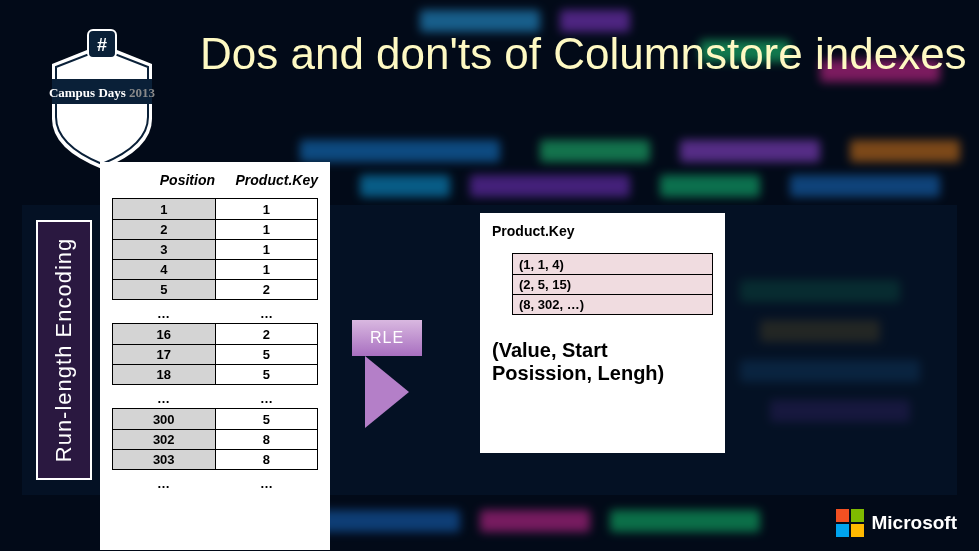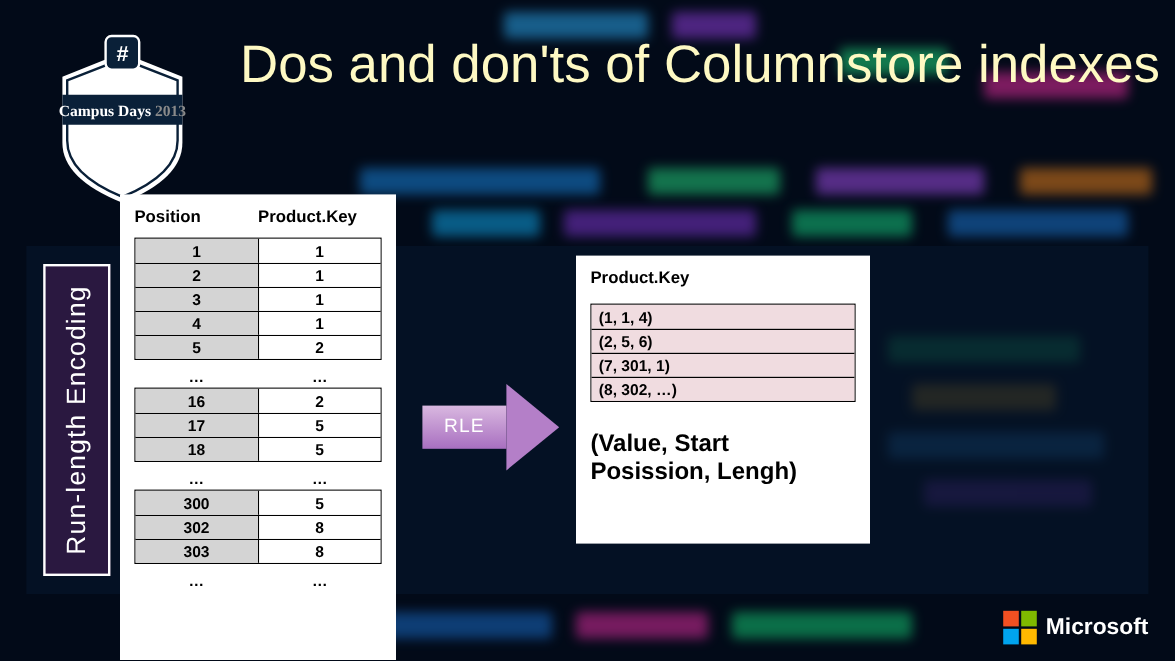--- a/index.html
+++ b/index.html
@@ -32,48 +32,48 @@
   .panel {
     position:absolute; left:22px; top:205px; width:935px; height:290px;
     background: rgba(6,20,40,0.75); z-index:2;
   }
   
   .tablebox {
     position:absolute; left:100px; top:162px; width:230px; height:388px;
     background:#fff; z-index:5; padding:10px 12px 6px;
   }
   .tablebox .hdrrow { display:flex; font-weight:bold; font-size:14px; color:#000; margin-bottom:10px; }
-  .tablebox .hdrrow div { flex:1; text-align:left; }
+  .tablebox .hdrrow div { flex:1; text-align:right;font-style:italic; }
   .tgroup { margin-bottom:6px; border:1px solid #000; }
   .trow { display:flex; height:20px; }
   .trow + .trow { border-top:1px solid #000; }
   .trow div { flex:1; text-align:center; font-size:13px; font-weight:bold; display:flex; align-items:center; justify-content:center; }
   .trow div:first-child { background:#d4d4d4; border-right:1px solid #000; }
   .trow div:last-child { background:#fff; }
   .dotsrow { display:flex; font-size:13px; font-weight:bold; margin:2px 0; }
   .dotsrow div { flex:1; text-align:center; }
   
-  .arrow { position:absolute; left:352px; top:320px; z-index:5; display:flex; align-items:center; }
+  .arrow { position:absolute; left:352px; top:320px; z-index:5; display:flex; align-items:center;flex-direction:column; }
   .arrow .shaft {
     width:70px; height:36px;
     background:linear-gradient(180deg,#d9b8e0,#a86fc0);
     display:flex; align-items:center; justify-content:center;
     color:#fff; font-size:16px; letter-spacing:1px;
   }
   .arrow .head {
     width:0; height:0; border-top:36px solid transparent; border-bottom:36px solid transparent;
     border-left:44px solid #b47fc8;
   }
   
   .rightbox {
     position:absolute; left:480px; top:213px; width:245px; height:240px;
     background:#fff; z-index:5; padding:10px 12px;
   }
   .rightbox .rhead { font-weight:bold; font-size:14px; margin-bottom:14px; }
-  .rgroup { border:1px solid #000; }
+  .rgroup { border:1px solid #000;margin-left:20px; }
   .rrow { height:20px; font-size:13px; font-weight:bold; padding-left:6px; display:flex; align-items:center; background:#f0dce0; }
   .rrow + .rrow { border-top:1px solid #000; }
   .rnote { font-weight:bold; font-size:20px; margin-top:24px; }
   
   .mslogo { position:absolute; right:22px; bottom:14px; z-index:4; display:flex; align-items:center; gap:8px; }
   .mslogo .sq { width:28px; height:28px; display:grid; grid-template:1fr 1fr/1fr 1fr; gap:2px; }
   .mslogo .sq span { display:block; }
   .mslogo .txt { color:#fff; font-size:19px; font-weight:600; }
 </style>
 </head>
@@ -189,22 +189,21 @@
 
 <div class="arrow">
   <div class="shaft">RLE</div>
   <div class="head"></div>
 </div>
 
 <div class="rightbox">
   <div class="rhead">Product.Key</div>
   <div class="rgroup">
     <div class="rrow">(1, 1, 4)</div>
-    <div class="rrow">(2, 5, 6)</div>
-    <div class="rrow">(7, 301, 1)</div>
+    <div class="rrow">(2, 5, 15)</div>
     <div class="rrow">(8, 302, …)</div>
   </div>
   <div class="rnote">(Value, Start Posission, Lengh)</div>
 </div>
 
 <div class="mslogo">
   <div class="sq">
     <span style="background:#f25022"></span>
     <span style="background:#7fba00"></span>
     <span style="background:#00a4ef"></span>

